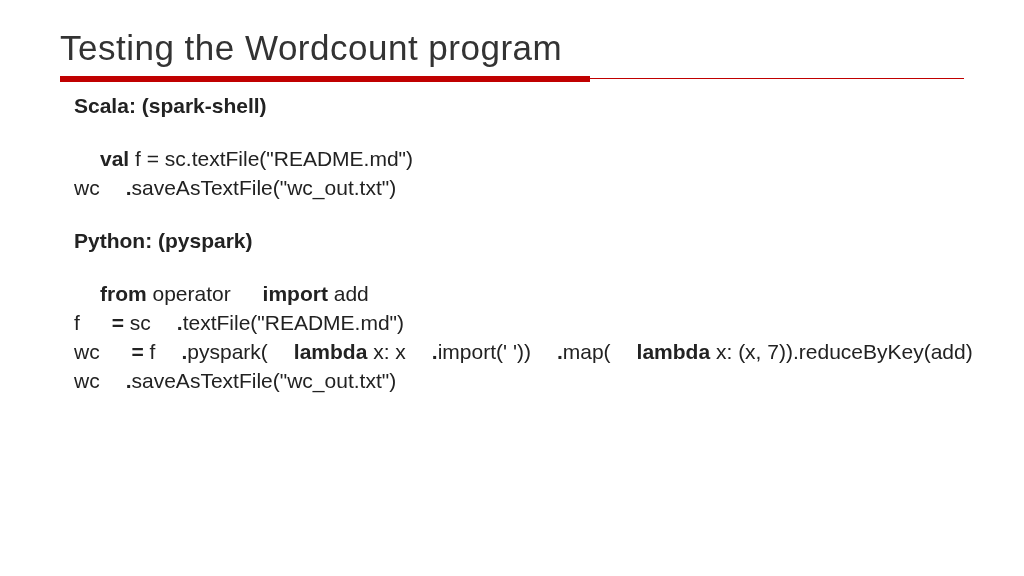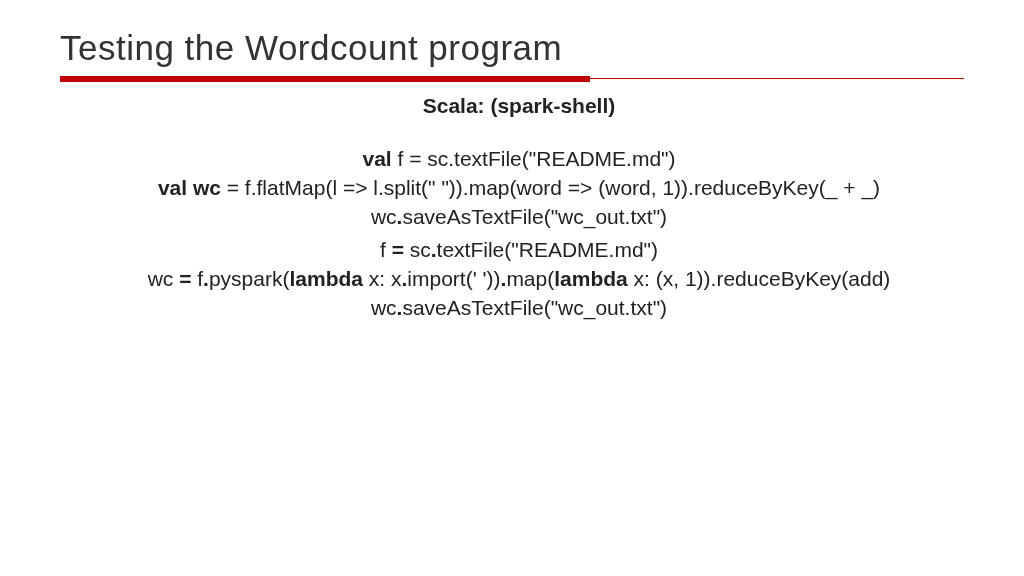--- a/index.html
+++ b/index.html
@@ -46,37 +46,36 @@
     top: 2px;
     right: 0;
     height: 1px;
     background: #c00000;
   }
   .content {
     padding-left: 14px;
     font-size: 21px;
     line-height: 1.38;
     color: #222;
-    text-align: center;
   }
   .section-head {
     font-weight: bold;
     margin-bottom: 24px;
   }
   .section-head.second {
     margin-top: 24px;
     margin-bottom: 24px;
   }
   .code-block {
     margin-bottom: 4px;
   }
   .code-line {
     white-space: nowrap;
   }
-  .b { font-weight: bold; }
+  .b { font-weight: bold; margin-left: 26px; }
 </style>
 </head>
 <body>
 
 <div class="slide">
 
   <h1 class="title">Testing the Wordcount program</h1>
 
   <div class="rule">
     <div class="thin"></div>
@@ -85,34 +84,35 @@
 
   <div class="content">
 
     <div class="section-head">Scala: (spark-shell)</div>
 
     <div class="code-block">
       <div class="code-line">
         <span class="b">val</span><span> f = sc.textFile("README.md")</span>
       </div>
       <div class="code-line">
-        <span class="b">val wc</span><span> = f.flatMap(l =&gt; l.split(" ")).map(word =&gt; (word, 1)).reduceByKey(_ + _)</span>
-      </div>
-      <div class="code-line">
         <span>wc</span><span class="b">.</span><span>saveAsTextFile("wc_out.txt")</span>
       </div>
     </div>
 
+    <div class="section-head second">Python: (pyspark)</div>
 
     <div class="code-block">
+      <div class="code-line">
+        <span class="b">from</span><span> operator </span><span class="b">import</span><span> add</span>
+      </div>
       <div class="code-line">
         <span>f </span><span class="b">=</span><span> sc</span><span class="b">.</span><span>textFile("README.md")</span>
       </div>
       <div class="code-line">
-        <span>wc </span><span class="b">=</span><span> f</span><span class="b">.</span><span>pyspark(</span><span class="b">lambda</span><span> x: x</span><span class="b">.</span><span>import(' '))</span><span class="b">.</span><span>map(</span><span class="b">lambda</span><span> x: (x, 1)).reduceByKey(add)</span>
+        <span>wc </span><span class="b">=</span><span> f</span><span class="b">.</span><span>pyspark(</span><span class="b">lambda</span><span> x: x</span><span class="b">.</span><span>import(' '))</span><span class="b">.</span><span>map(</span><span class="b">lambda</span><span> x: (x, 7)).reduceByKey(add)</span>
       </div>
       <div class="code-line">
         <span>wc</span><span class="b">.</span><span>saveAsTextFile("wc_out.txt")</span>
       </div>
     </div>
 
   </div>
 </div>
 
 </body></html>

